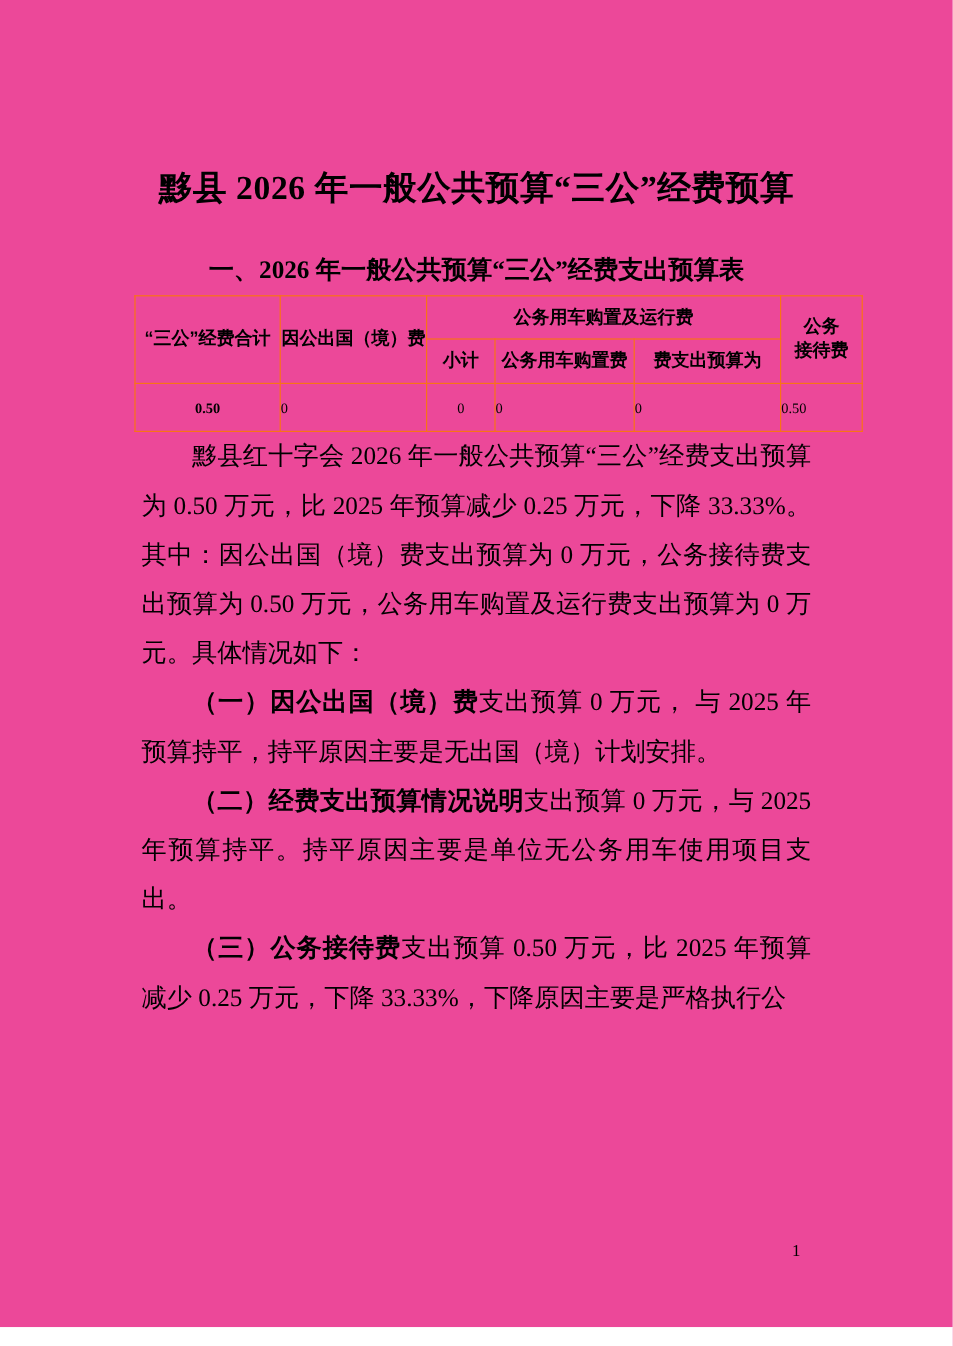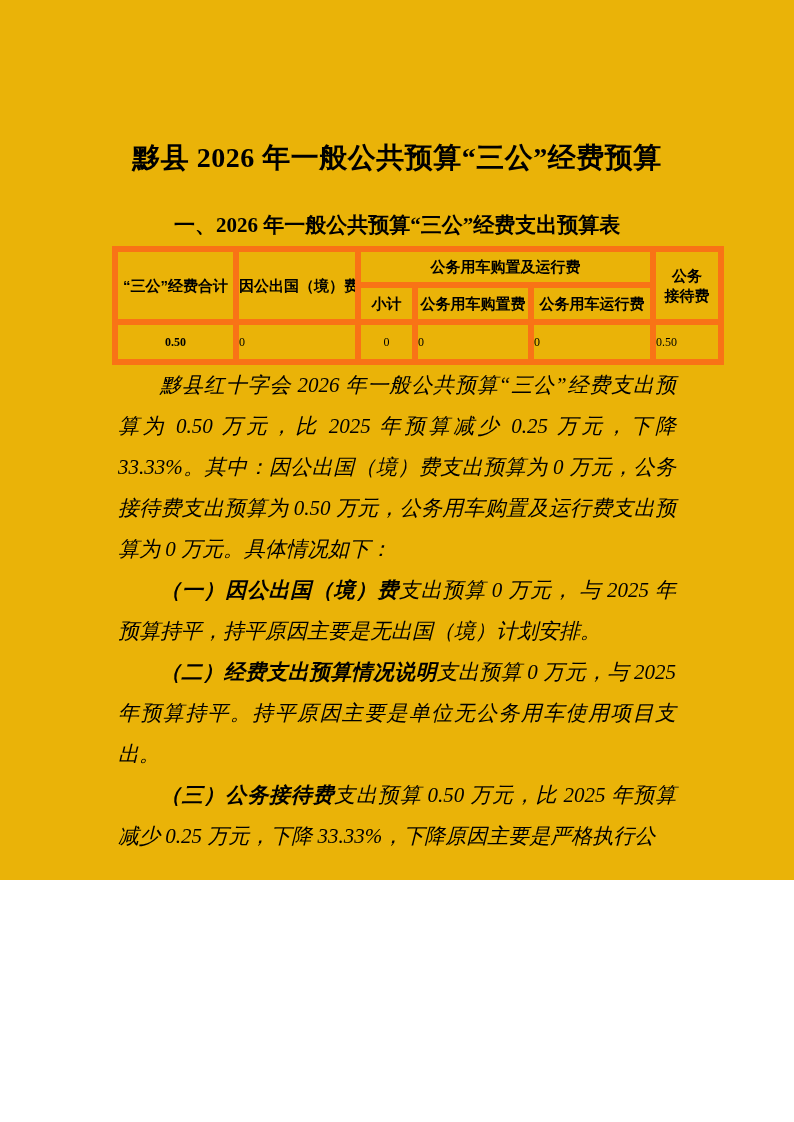--- a/index.html
+++ b/index.html
@@ -3,23 +3,23 @@
 <meta charset="utf-8">
 <style>
   html, body {
     margin: 0;
     padding: 0;
     background: #ffffff;
   }
   .page {
     position: relative;
     width: 794px;
-    height: 880px;
+    height: 1106px;
     margin: 0 auto;
-    background: #eab308;
+    background: #ec4899;
     color: #000000;
     font-family: "Liberation Serif", "DejaVu Serif", serif;
     overflow: hidden;
   }
   .content {
     padding: 0 118px;
   }
   .doc-title {
     margin: 0;
     padding-top: 140px;
@@ -46,21 +46,21 @@
     line-height: 20px;
   }
   table.budget-table {
     width: 606px;
     margin: 6px 0 0 -6px;
     border-collapse: collapse;
     table-layout: fixed;
   }
   table.budget-table th,
   table.budget-table td {
-    border: 6px solid #f97316;
+    border: 1px solid #f97316;
     padding: 0;
     vertical-align: middle;
     overflow: hidden;
   }
   table.budget-table th {
     font-family: "Liberation Sans", "DejaVu Sans", sans-serif;
     font-weight: bold;
     font-size: 15px;
     line-height: 20px;
     text-align: center;
@@ -92,21 +92,20 @@
     line-height: 41px;
     text-align: justify;
     text-indent: 2em;
   }
   p.body-para {
     margin: 0;
     font-size: 21px;
     line-height: 41px;
     text-align: justify;
     text-indent: 2em;
-    font-style: italic;
   }
   .item-label {
     font-weight: bold;
   }
   .page-number {
     position: absolute;
     left: 660px;
     top: 1035px;
     font-size: 14px;
     line-height: 18px;
@@ -136,21 +135,21 @@
         <tr class="hdr-row-1">
           <th rowspan="2">“三公”经费合计</th>
           <th rowspan="2">因公出国（境）费</th>
           <th colspan="3">公务用车购置及运行费</th>
           <th rowspan="2" class="wrap">公务
 接待费</th>
         </tr>
         <tr class="hdr-row-2">
           <th>小计</th>
           <th>公务用车购置费</th>
-          <th>公务用车运行费</th>
+          <th>费支出预算为</th>
         </tr>
         <tr class="data-row">
           <td class="val center bold">0.50</td>
           <td class="val">0</td>
           <td class="val center">0</td>
           <td class="val">0</td>
           <td class="val">0</td>
           <td class="val">0.50</td>
         </tr>
       </tbody>

